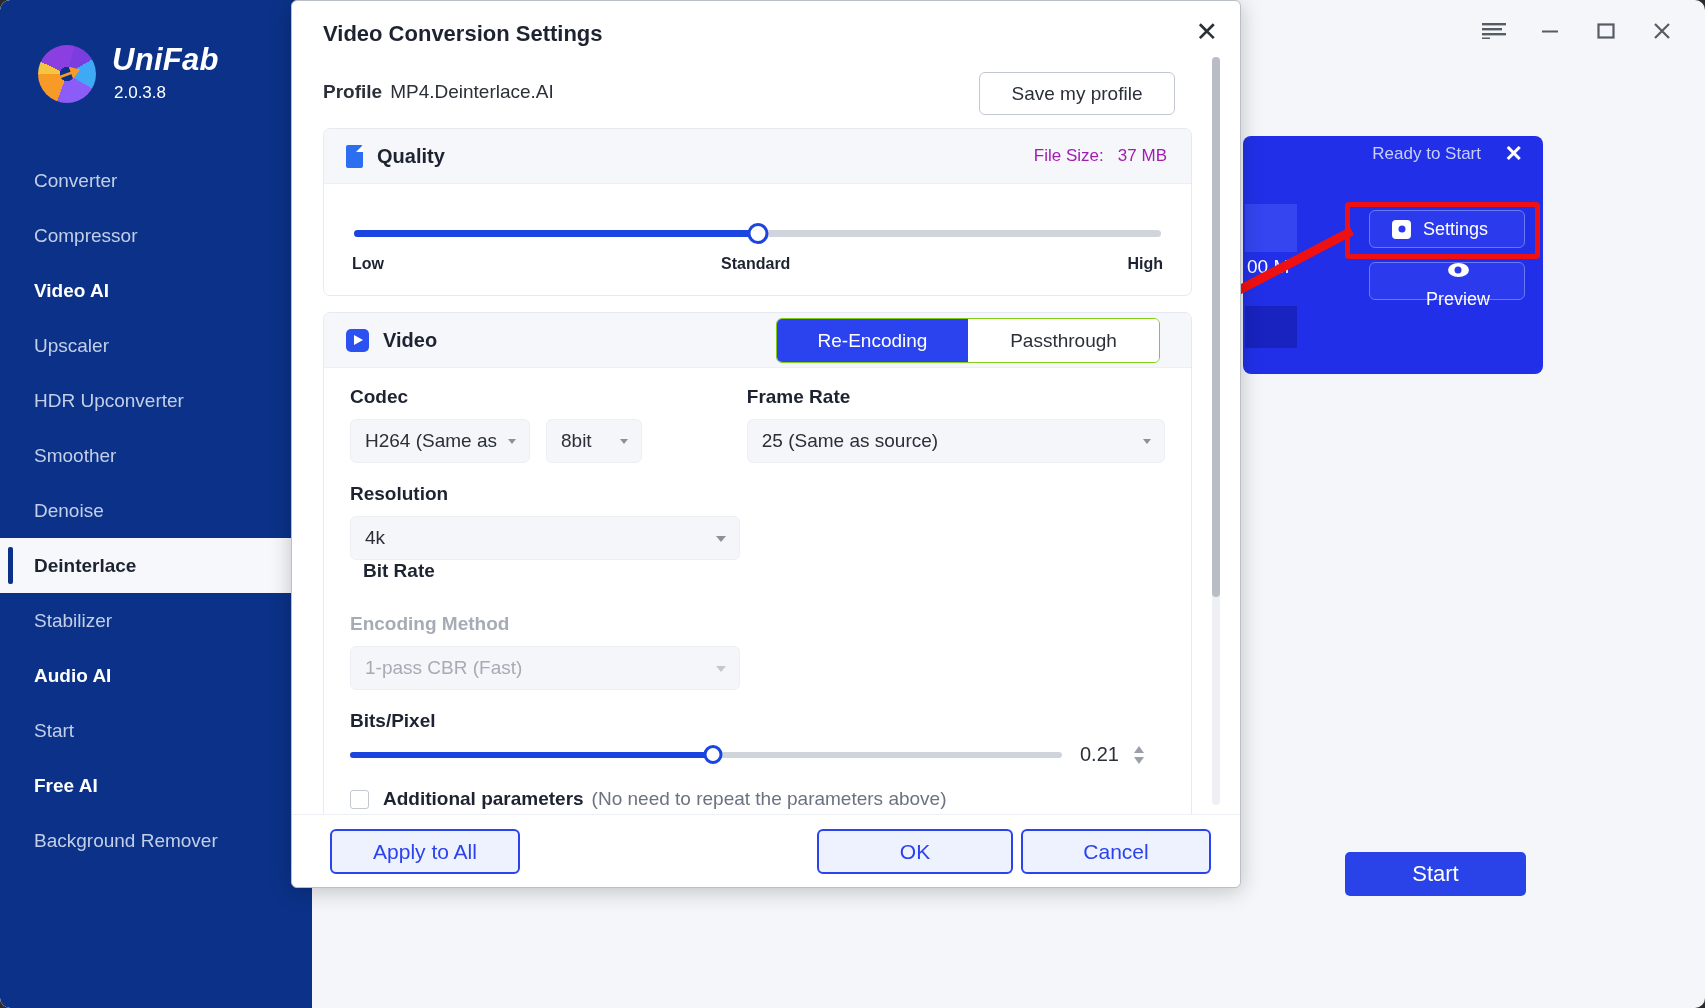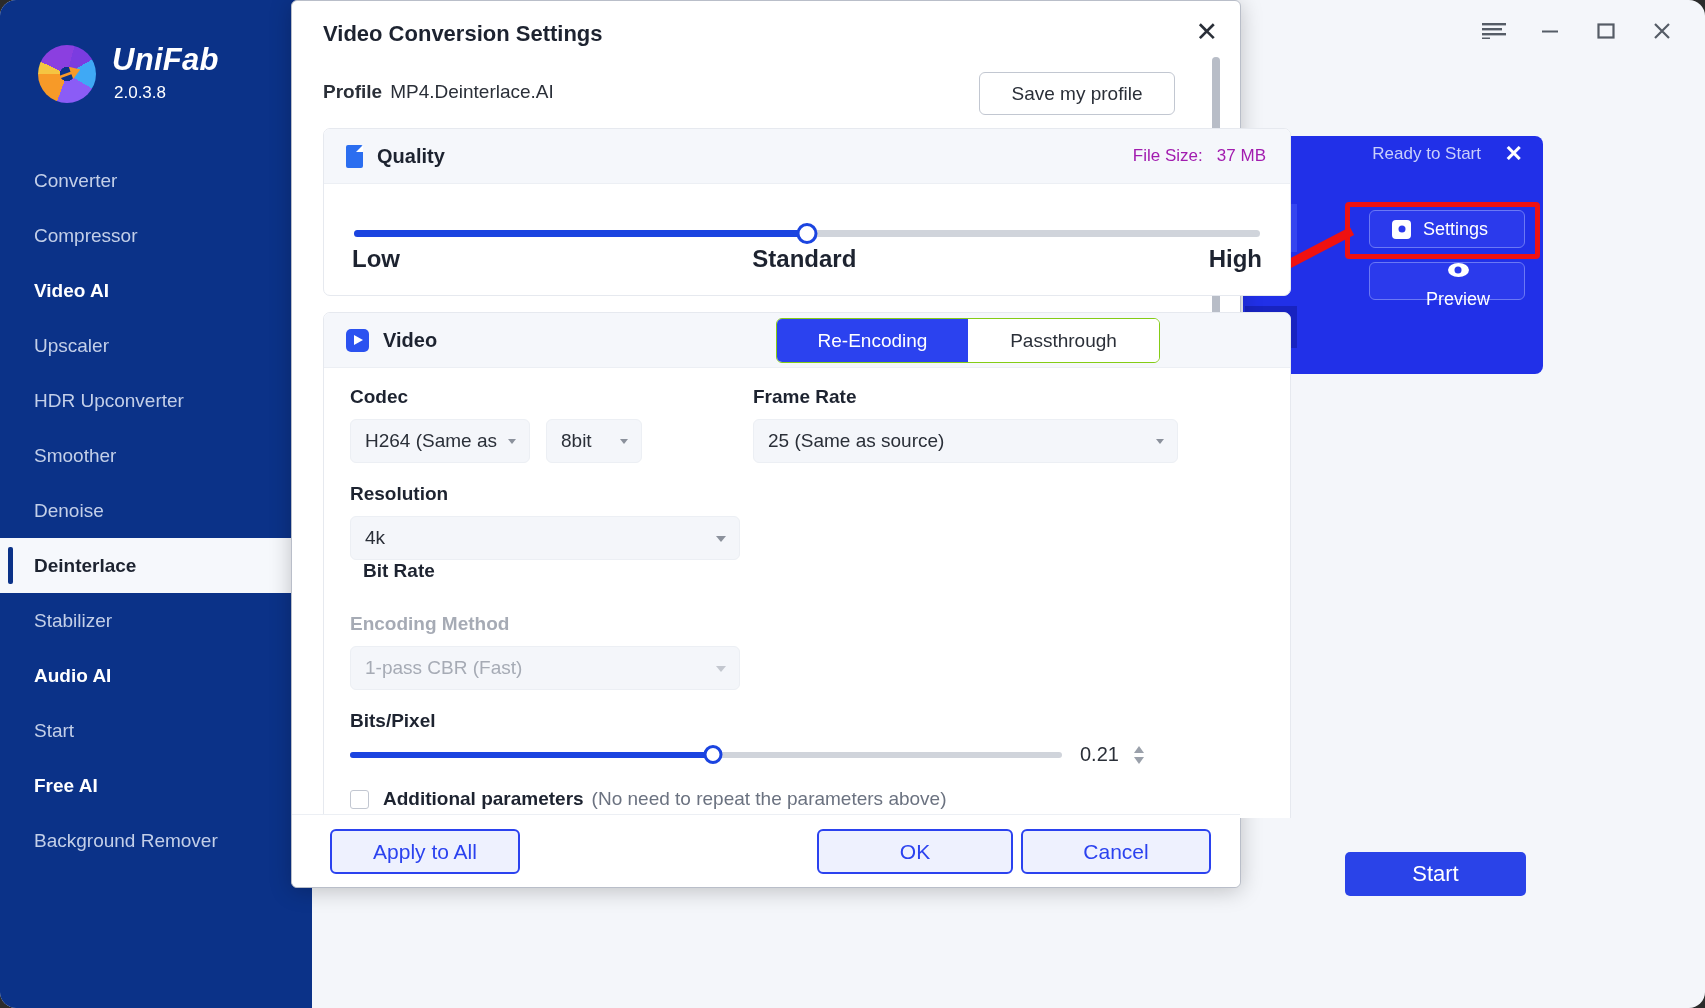--- a/index.html
+++ b/index.html
@@ -6,21 +6,21 @@
   html, body {
     width: 1705px; height: 1008px;
     font-family: "Liberation Sans", sans-serif;
     background: #2b2b2b;
     overflow: hidden;
   }
   #app {
     position: relative;
     width: 1705px; height: 1008px;
     background: #f4f6fa;
-    border-radius: 16px;
+    border-radius: 10px;
     overflow: hidden;
   }
 
   
   #sidebar {
     position: absolute; left: 0; top: 0;
     width: 312px; height: 1008px;
     background: #0b3288;
     border-radius: 10px 0 0 10px;
     padding-top: 6px;
@@ -189,21 +189,21 @@
   #profile-row b { font-weight: bold; }
   #profile-row span.v { font-weight: normal; margin-left: 8px; }
   #save-profile {
     position: absolute; left: 687px; top: 71px;
     width: 196px; height: 43px;
     border: 1px solid #c2c7d1; border-radius: 6px;
     background: #ffffff; color: #2a2f38; font-size: 19px;
     display: flex; align-items: center; justify-content: center;
   }
 
-  .scroll-area { position: absolute; left: 31px; top: 127px; width: 968px; height: 690px; overflow: hidden; }
+  .scroll-area { position: absolute; left: 31px; top: 127px; width: 869px; height: 690px; overflow: hidden; }
 
   .card {
     background: #ffffff;
     border: 1px solid #e6e9ef;
     border-radius: 7px;
     margin-bottom: 16px;
   }
   .card-head {
     height: 55px; background: #f5f7fb;
     border-bottom: 1px solid #eceff4;
@@ -263,22 +263,22 @@
     background: #1b44e0; border-radius: 4px;
   }
   .quality-track .knob {
     position: absolute; top: -7px;
     width: 21px; height: 21px; border-radius: 50%;
     background: #ffffff; border: 3px solid #1b44e0;
     transform: translateX(-50%);
   }
   .quality-labels {
     display: flex; justify-content: space-between;
-    margin-top: 8px; padding: 0 2px;
-    font-size: 24px; font-weight: bold; color: #1d2330;
+    margin-top: 18px; padding: 0 2px;
+    font-size: 16px; font-weight: bold; color: #1d2330;
   }
 
   .fieldgrid { display: flex; }
   .col-left  { width: 390px; }
   .col-right { width: 425px; margin-left: 13px; }
   .flabel {
     font-size: 19px; font-weight: bold; color: #1d2330;
     margin-bottom: 11px;
   }
   .flabel.dim { color: #a6abb5; }

